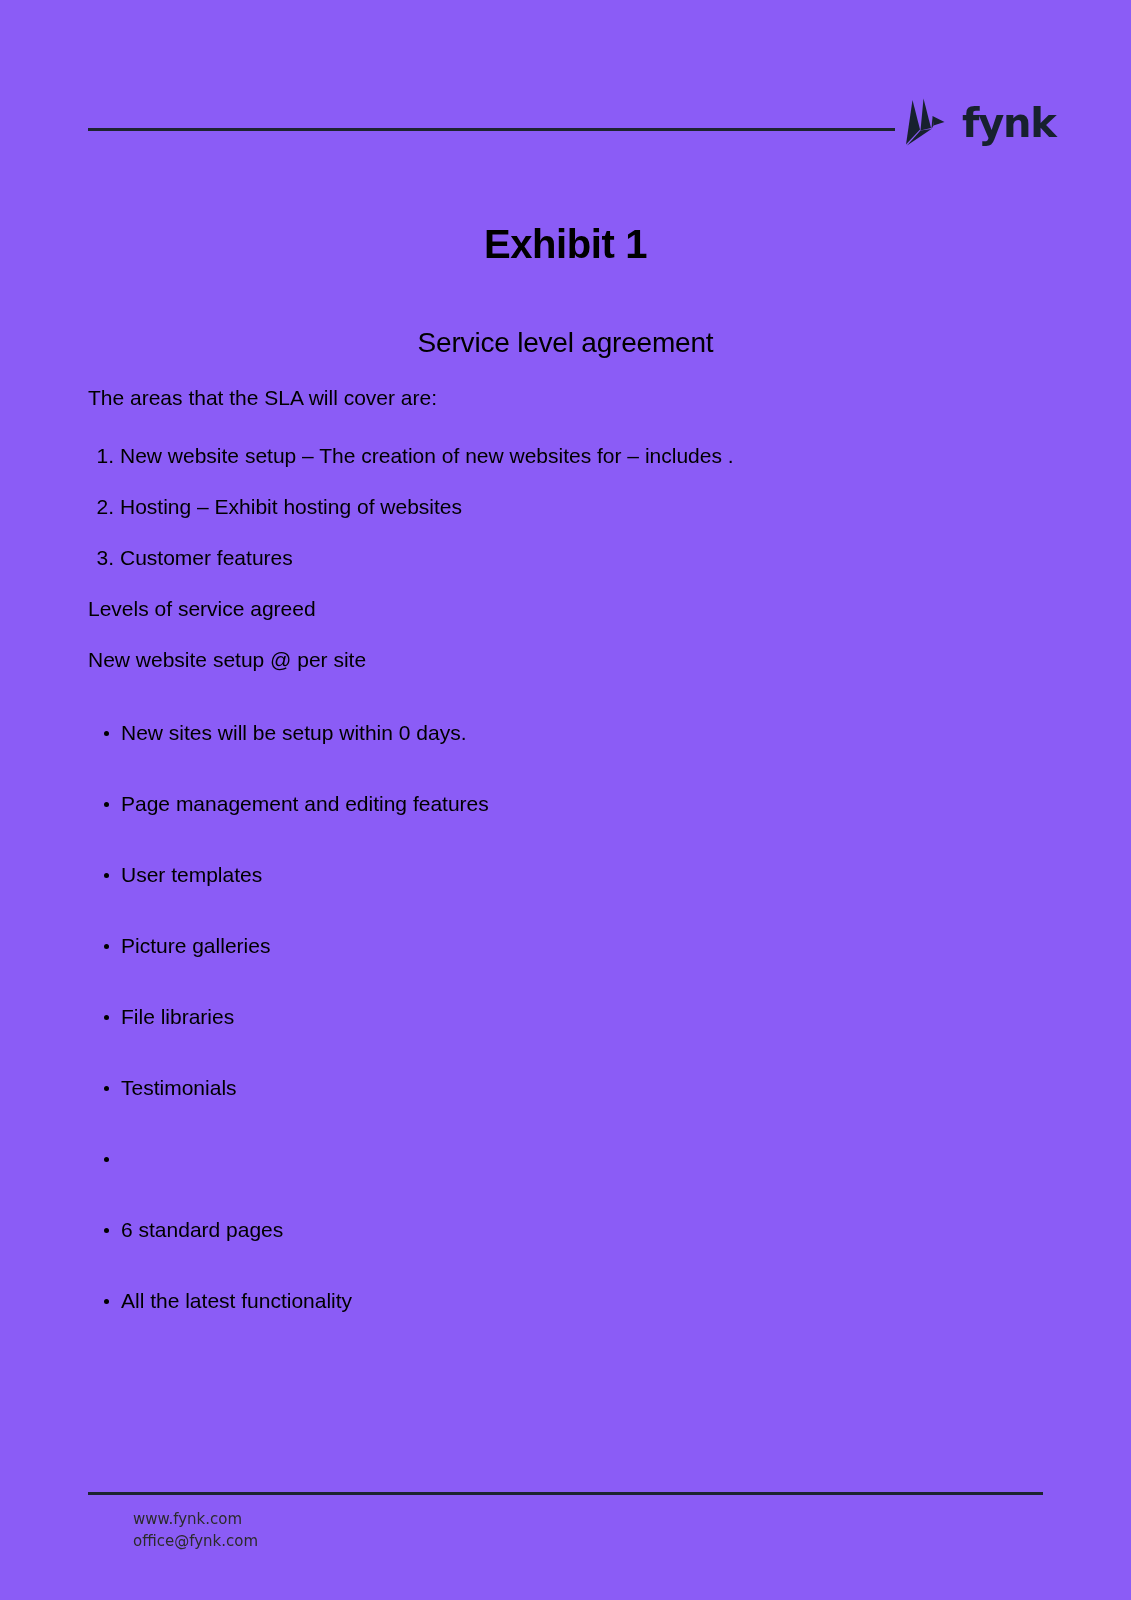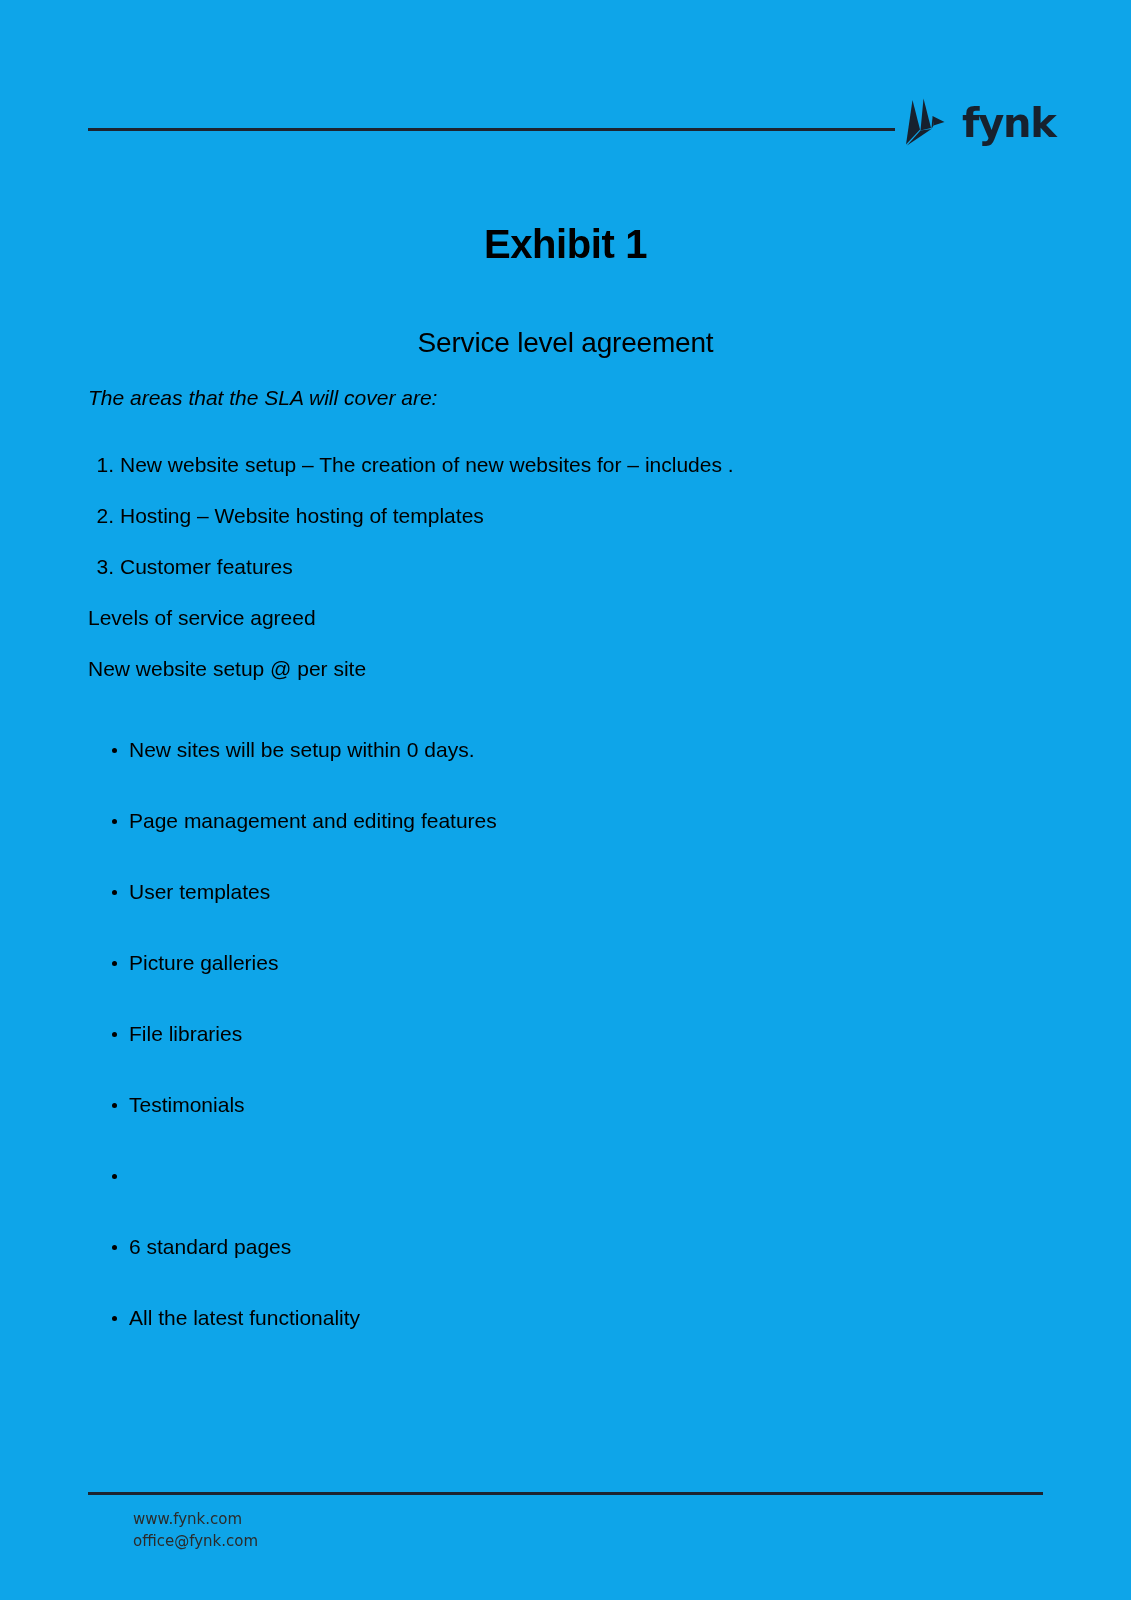--- a/index.html
+++ b/index.html
@@ -9,21 +9,21 @@
   }
   body {
     font-family: "Liberation Sans", sans-serif;
     color: #000000;
   }
   .page {
     position: relative;
     width: 1131px;
     height: 1600px;
     margin: 0 auto;
-    background: #0ea5e9;
+    background: #8b5cf6;
     overflow: hidden;
     box-sizing: border-box;
   }
 
   
   .header {
     position: absolute;
     left: 0;
     top: 0;
     width: 1131px;
@@ -90,21 +90,21 @@
     left: 88px;
     top: 385px;
     width: 955px;
   }
   .para {
     font-size: 21px;
     line-height: 26px;
     color: #000000;
     margin: 0 0 25px 0;
   }
-  .para.first { margin-bottom: 41px; font-style: italic; }
+  .para.first { margin-bottom: 32px; }
 
   ol.numbered {
     list-style: none;
     margin: 0 0 0 0;
     padding: 0;
   }
   ol.numbered li {
     position: relative;
     font-size: 21px;
     line-height: 26px;
@@ -115,21 +115,21 @@
     position: absolute;
     left: 0;
     top: 0;
     width: 26px;
     text-align: right;
     font-size: 21px;
   }
 
   ul.bulleted {
     list-style: none;
-    margin: 12px;
+    margin: 4px;
     padding: 0;
   }
   ul.bulleted li {
     position: relative;
     font-size: 21px;
     line-height: 26px;
     padding-left: 29px;
     margin-bottom: 45px;
     min-height: 26px;
   }
@@ -197,21 +197,21 @@
 
     <p class="para first">The areas that the SLA will cover are:</p>
 
     <ol class="numbered">
       <li>
         <span class="num">1.</span>
         <span>New website setup – The creation of new websites for – includes .</span>
       </li>
       <li>
         <span class="num">2.</span>
-        <span>Hosting – Website hosting of templates</span>
+        <span>Hosting – Exhibit hosting of websites</span>
       </li>
       <li>
         <span class="num">3.</span>
         <span>Customer features</span>
       </li>
     </ol>
 
     <p class="para">Levels of service agreed</p>
     <p class="para">New website setup @ per site</p>
 

